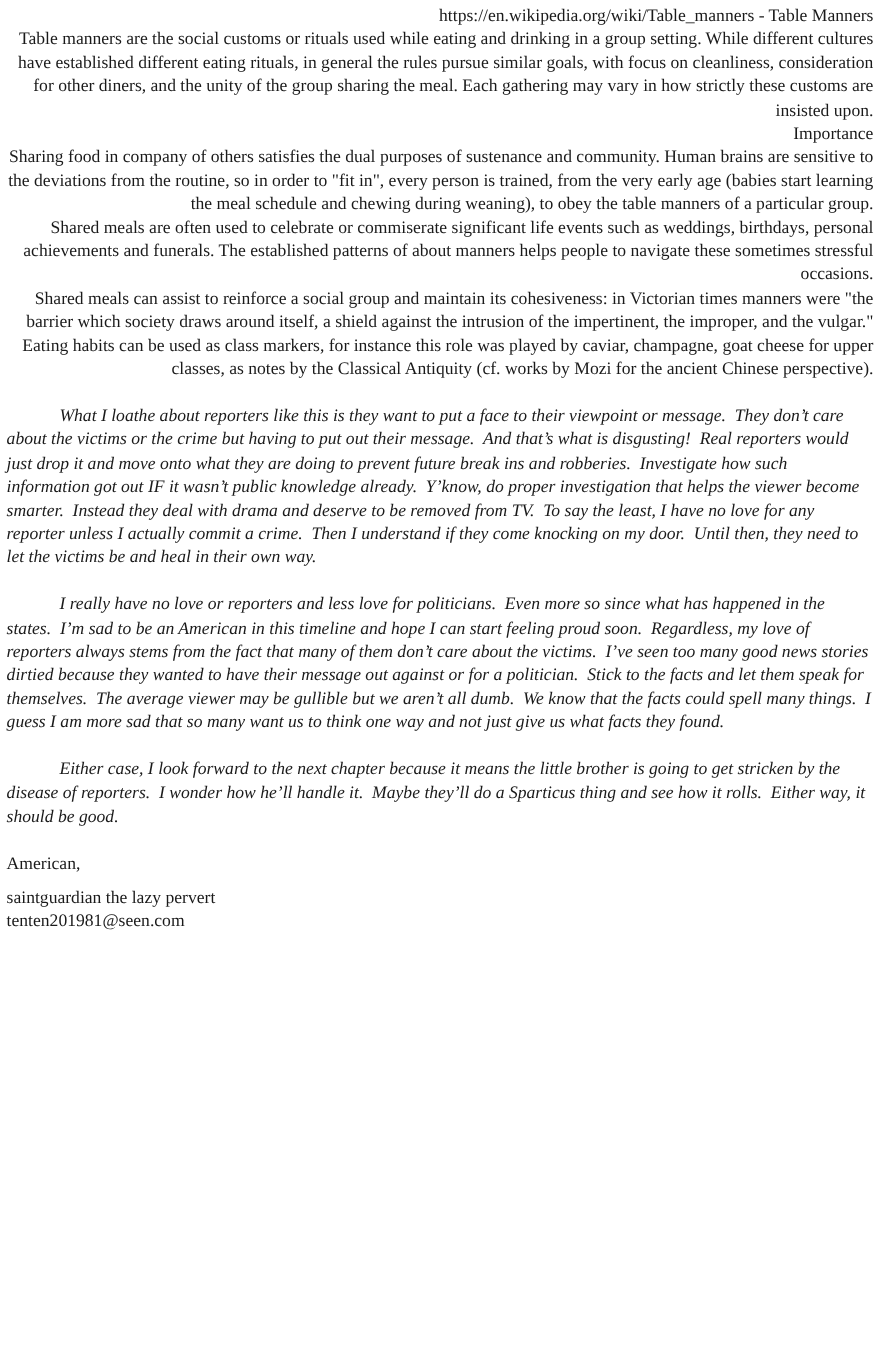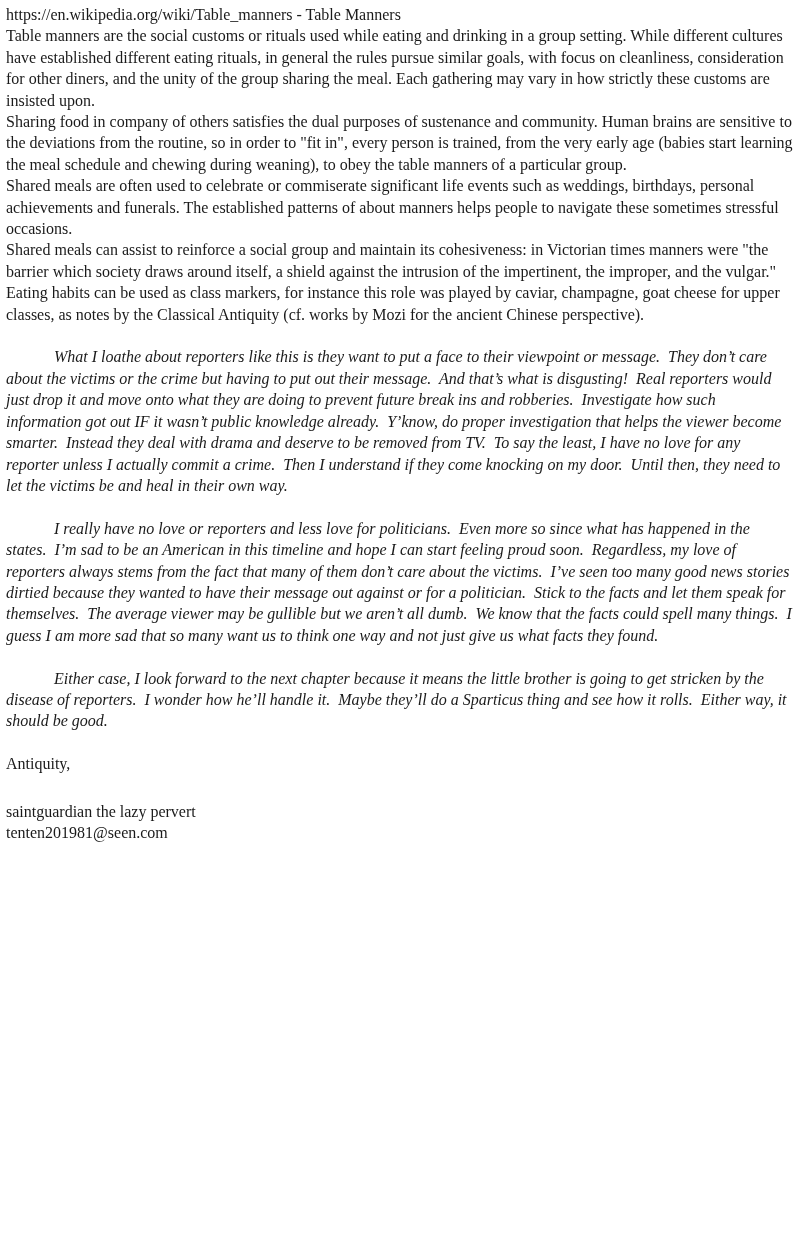--- a/index.html
+++ b/index.html
@@ -13,21 +13,21 @@
     overflow: hidden;
     font-family: "Liberation Serif", serif;
     font-size: 16px;
     line-height: 21.4px;
     color: #1a1a1a;
   }
   .doc {
     padding: 4px 6px 0 6px;
   }
   .wiki-block {
-    text-align: left;
+    text-align: right;
   }
   .wiki-block > div, .wiki-block > p {
     margin: 0;
     white-space: pre-wrap;
   }
   .letter p {
     margin: 0;
     white-space: pre-wrap;
   }
   .letter .para {
@@ -37,39 +37,40 @@
   }
   .letter .flush {
     margin-top: 21.4px;
     text-indent: 0;
   }
   .letter .sig-line {
     margin-top: 0;
     text-indent: 0;
   }
   .letter .sig-first {
-    margin-top: 26px;
+    margin-top: 10px;
     text-indent: 0;
   }
 </style>
 </head>
 <body>
 
 <div class="doc">
 
   <div class="wiki-block">
     <div>https://en.wikipedia.org/wiki/Table_manners - Table Manners</div>
     <div>Table manners are the social customs or rituals used while eating and drinking in a group setting. While different cultures have established different eating rituals, in general the rules pursue similar goals, with focus on cleanliness, consideration for other diners, and the unity of the group sharing the meal. Each gathering may vary in how strictly these customs are insisted upon.</div>
+    <div>Importance</div>
     <div>Sharing food in company of others satisfies the dual purposes of sustenance and community. Human brains are sensitive to the deviations from the routine, so in order to "fit in", every person is trained, from the very early age (babies start learning the meal schedule and chewing during weaning), to obey the table manners of a particular group.</div>
     <div>Shared meals are often used to celebrate or commiserate significant life events such as weddings, birthdays, personal achievements and funerals. The established patterns of about manners helps people to navigate these sometimes stressful occasions.</div>
     <div>Shared meals can assist to reinforce a social group and maintain its cohesiveness: in Victorian times manners were "the barrier which society draws around itself, a shield against the intrusion of the impertinent, the improper, and the vulgar." Eating habits can be used as class markers, for instance this role was played by caviar, champagne, goat cheese for upper classes, as notes by the Classical Antiquity (cf. works by Mozi for the ancient Chinese perspective).</div>
   </div>
 
   <div class="letter">
     <p class="para">What I loathe about reporters like this is they want to put a face to their viewpoint or message.  They don’t care about the victims or the crime but having to put out their message.  And that’s what is disgusting!  Real reporters would just drop it and move onto what they are doing to prevent future break ins and robberies.  Investigate how such information got out IF it wasn’t public knowledge already.  Y’know, do proper investigation that helps the viewer become smarter.  Instead they deal with drama and deserve to be removed from TV.  To say the least, I have no love for any reporter unless I actually commit a crime.  Then I understand if they come knocking on my door.  Until then, they need to let the victims be and heal in their own way.</p>
     <p class="para">I really have no love or reporters and less love for politicians.  Even more so since what has happened in the states.  I’m sad to be an American in this timeline and hope I can start feeling proud soon.  Regardless, my love of reporters always stems from the fact that many of them don’t care about the victims.  I’ve seen too many good news stories dirtied because they wanted to have their message out against or for a politician.  Stick to the facts and let them speak for themselves.  The average viewer may be gullible but we aren’t all dumb.  We know that the facts could spell many things.  I guess I am more sad that so many want us to think one way and not just give us what facts they found.</p>
     <p class="para">Either case, I look forward to the next chapter because it means the little brother is going to get stricken by the disease of reporters.  I wonder how he’ll handle it.  Maybe they’ll do a Sparticus thing and see how it rolls.  Either way, it should be good.</p>
-    <p class="flush">Antiquity,</p>
+    <p class="flush">American,</p>
     <p class="sig-first">saintguardian the lazy pervert</p>
     <p class="sig-line">tenten201981@seen.com</p>
   </div>
 
 </div>
 
 </body></html>

